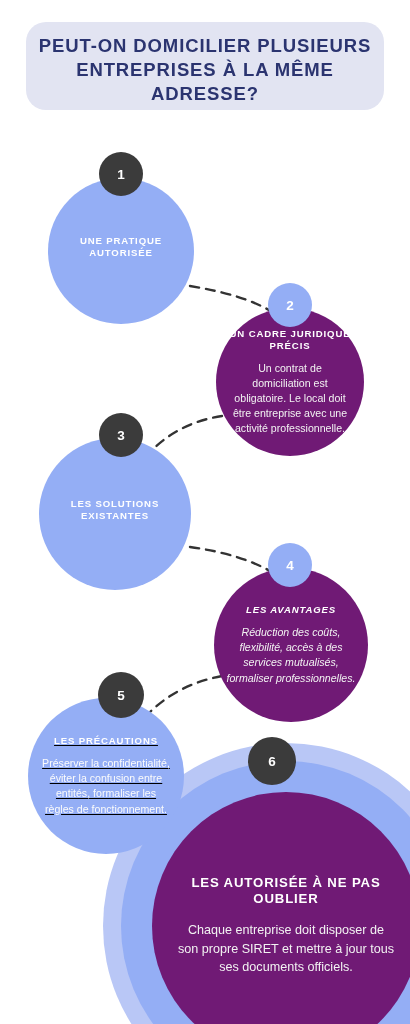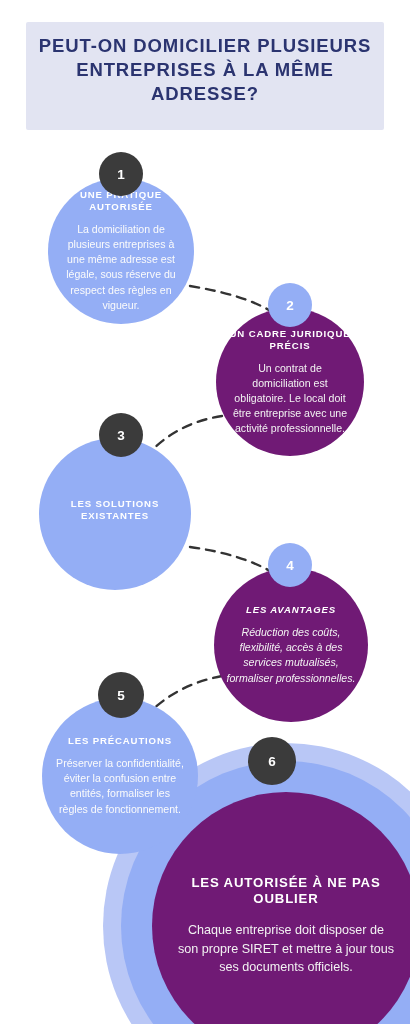--- a/index.html
+++ b/index.html
@@ -9,22 +9,22 @@
     font-family:"Liberation Sans",sans-serif;
     overflow:hidden;
     position:relative;
   }
   #stage{position:absolute;inset:0;width:410px;height:1024px;overflow:hidden;}
 
   
   .title-banner{
     position:absolute;left:26px;top:22px;width:358px;
     background:#e2e4f2;
-    border-radius:2px;
-    padding:12px 10px 24px 10px;
+    border-radius:20px;
+    padding:12px 10px 4px 10px;
     box-sizing:border-box;
     text-align:center;
   }
   .title-banner .ttl{
     color:#2b3470;
     font-size:18.5px;
     font-weight:bold;
     letter-spacing:0.9px;
     line-height:1.30;
     white-space:pre-line;
@@ -110,21 +110,20 @@
       <path d="M222 416 C 196 420, 172 430, 150 452"></path>
       <path d="M190 547 C 226 552, 256 561, 282 578"></path>
       <path d="M222 676 C 196 681, 172 691, 150 712"></path>
     </g>
   </svg>
 
   <div class="node blue sm" style="left:48px;top:178px;width:146px;height:146px;">
     <div class="inner">
       <p class="head">UNE PRATIQUE
 AUTORISÉE</p>
-      <p class="body">La domiciliation de plusieurs entreprises à une même adresse est légale, sous réserve du respect des règles en vigueur.</p>
     </div>
   </div>
   <div class="badge dark" style="left:99px;top:152px;width:44px;height:44px;">
     <span>1</span>
   </div>
 
   <div class="node dark sm" style="left:216px;top:308px;width:148px;height:148px;">
     <div class="inner">
       <p class="head">UN CADRE JURIDIQUE
 PRÉCIS</p>
@@ -148,21 +147,21 @@
   <div class="node dark sm" style="left:214px;top:568px;width:154px;height:154px;font-style:italic;">
     <div class="inner">
       <p class="head">LES AVANTAGES</p>
       <p class="body">Réduction des coûts, flexibilité, accès à des services mutualisés, formaliser professionnelles.</p>
     </div>
   </div>
   <div class="badge blue" style="left:268px;top:543px;width:44px;height:44px;">
     <span>4</span>
   </div>
 
-  <div class="node blue sm" style="left:42px;top:698px;width:156px;height:156px;">
+  <div class="node blue sm" style="left:28px;top:698px;width:156px;height:156px;text-decoration:underline;">
     <div class="inner">
       <p class="head">LES PRÉCAUTIONS</p>
       <p class="body">Préserver la confidentialité, éviter la confusion entre entités, formaliser les règles de fonctionnement.</p>
     </div>
   </div>
   <div class="badge dark" style="left:98px;top:672px;width:46px;height:46px;">
     <span>5</span>
   </div>
 
   <div class="node dark lg" style="left:152px;top:792px;width:268px;height:268px;">

